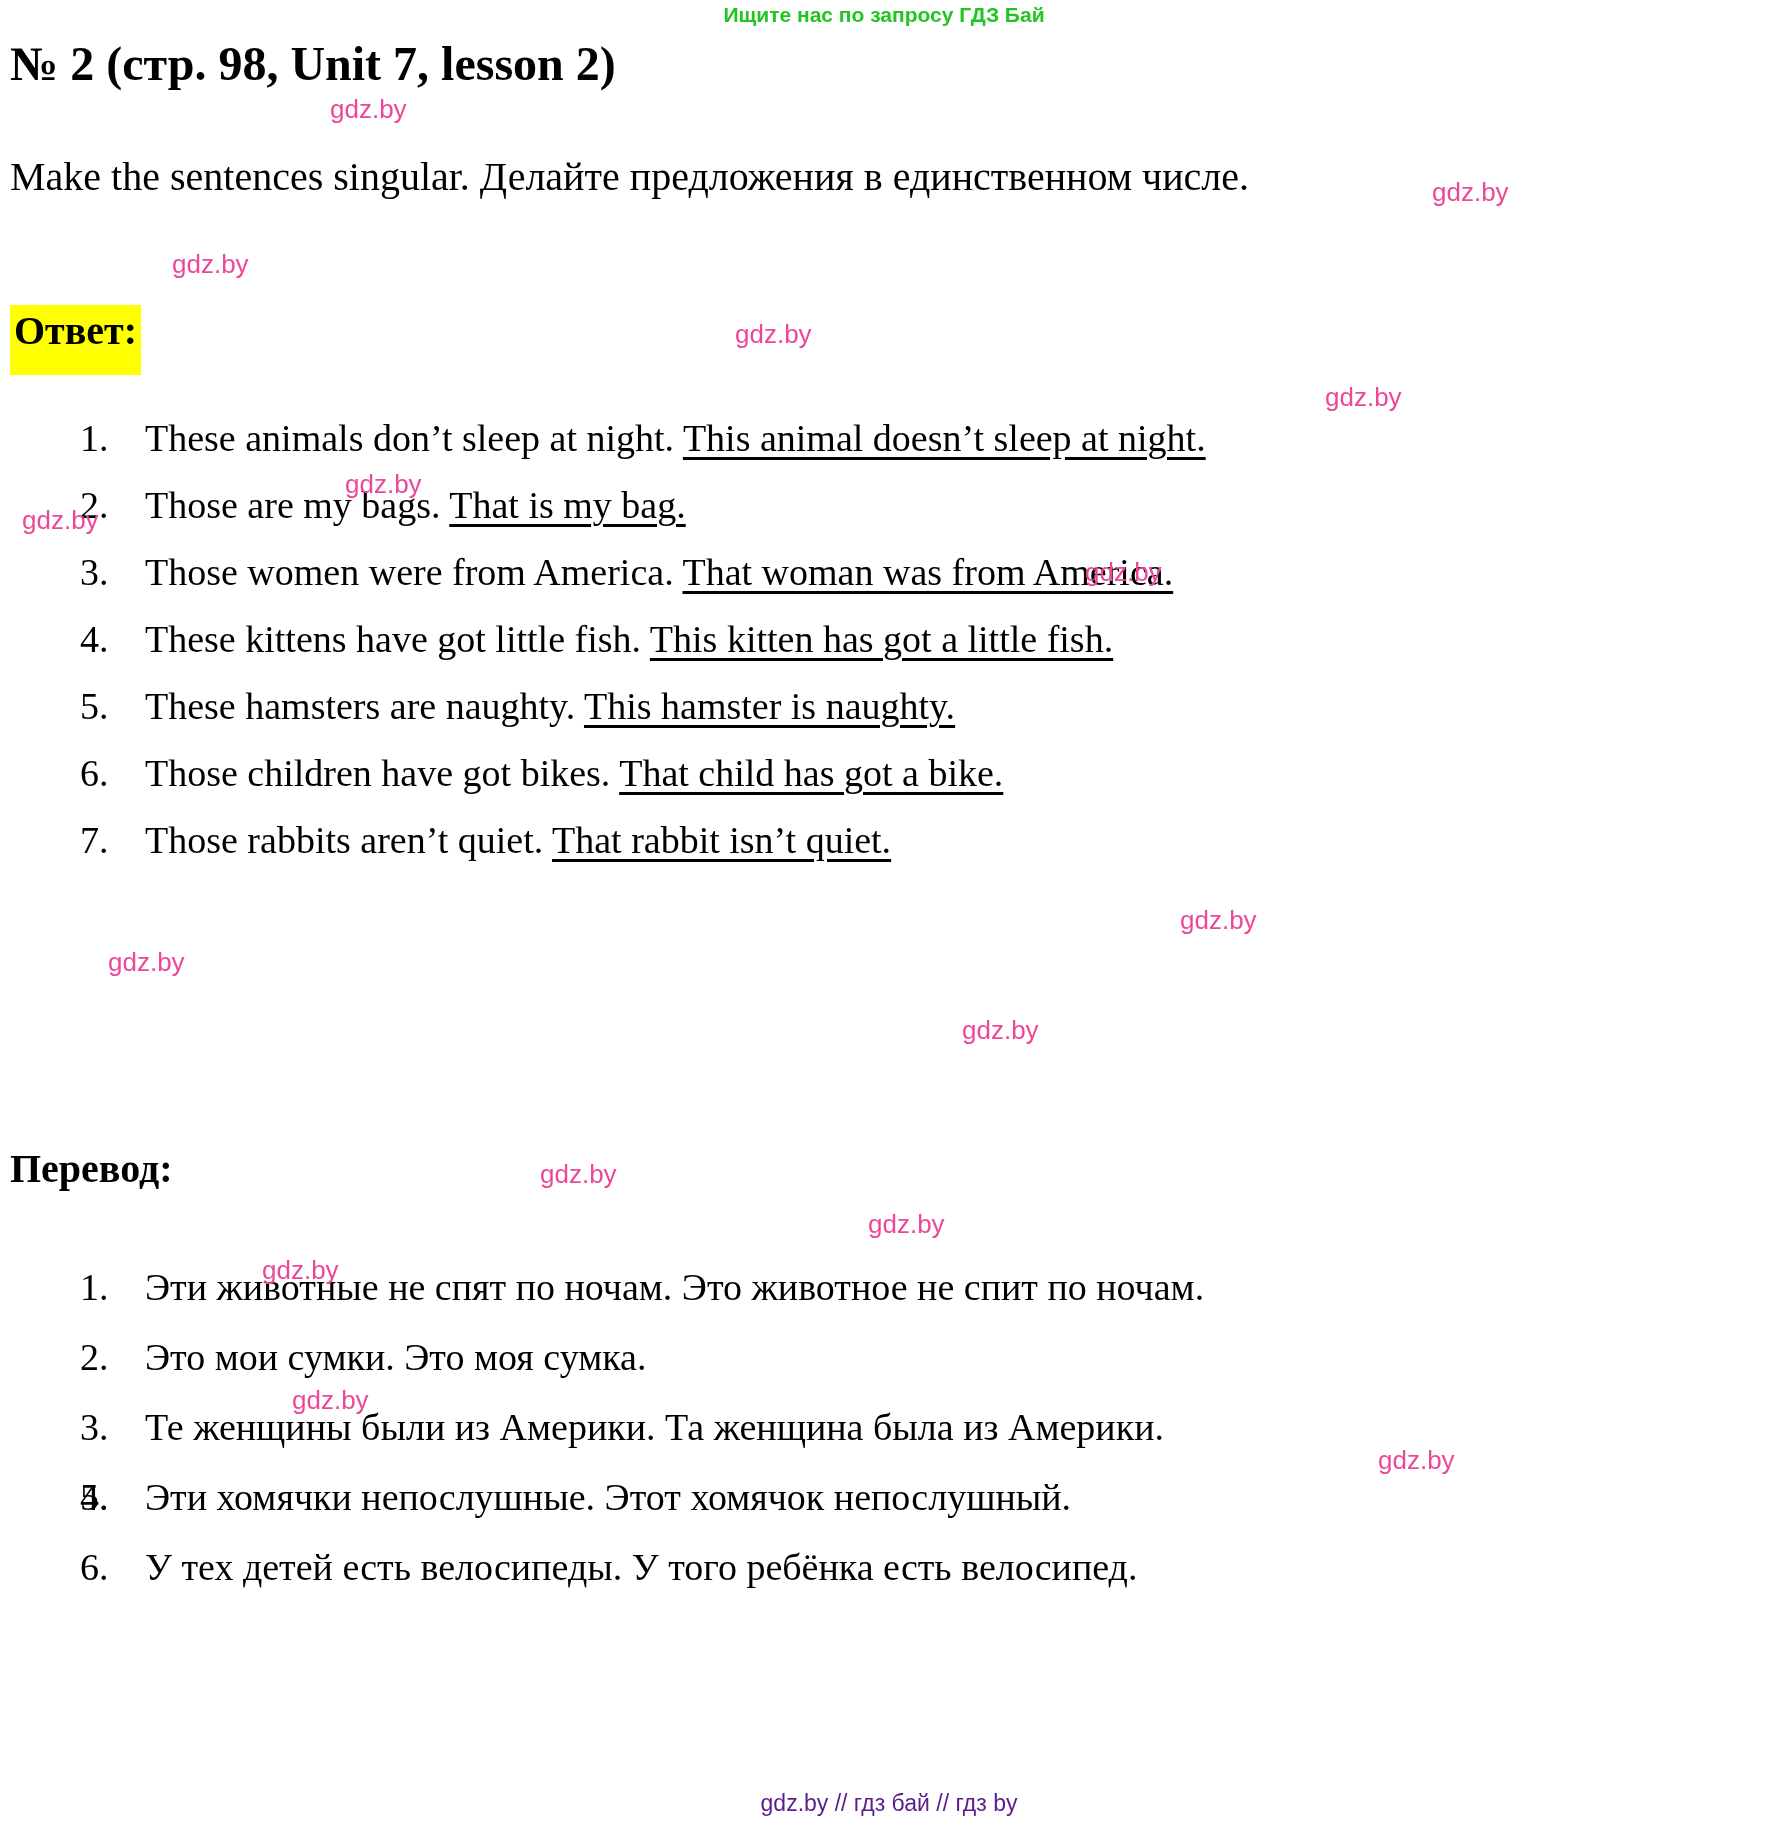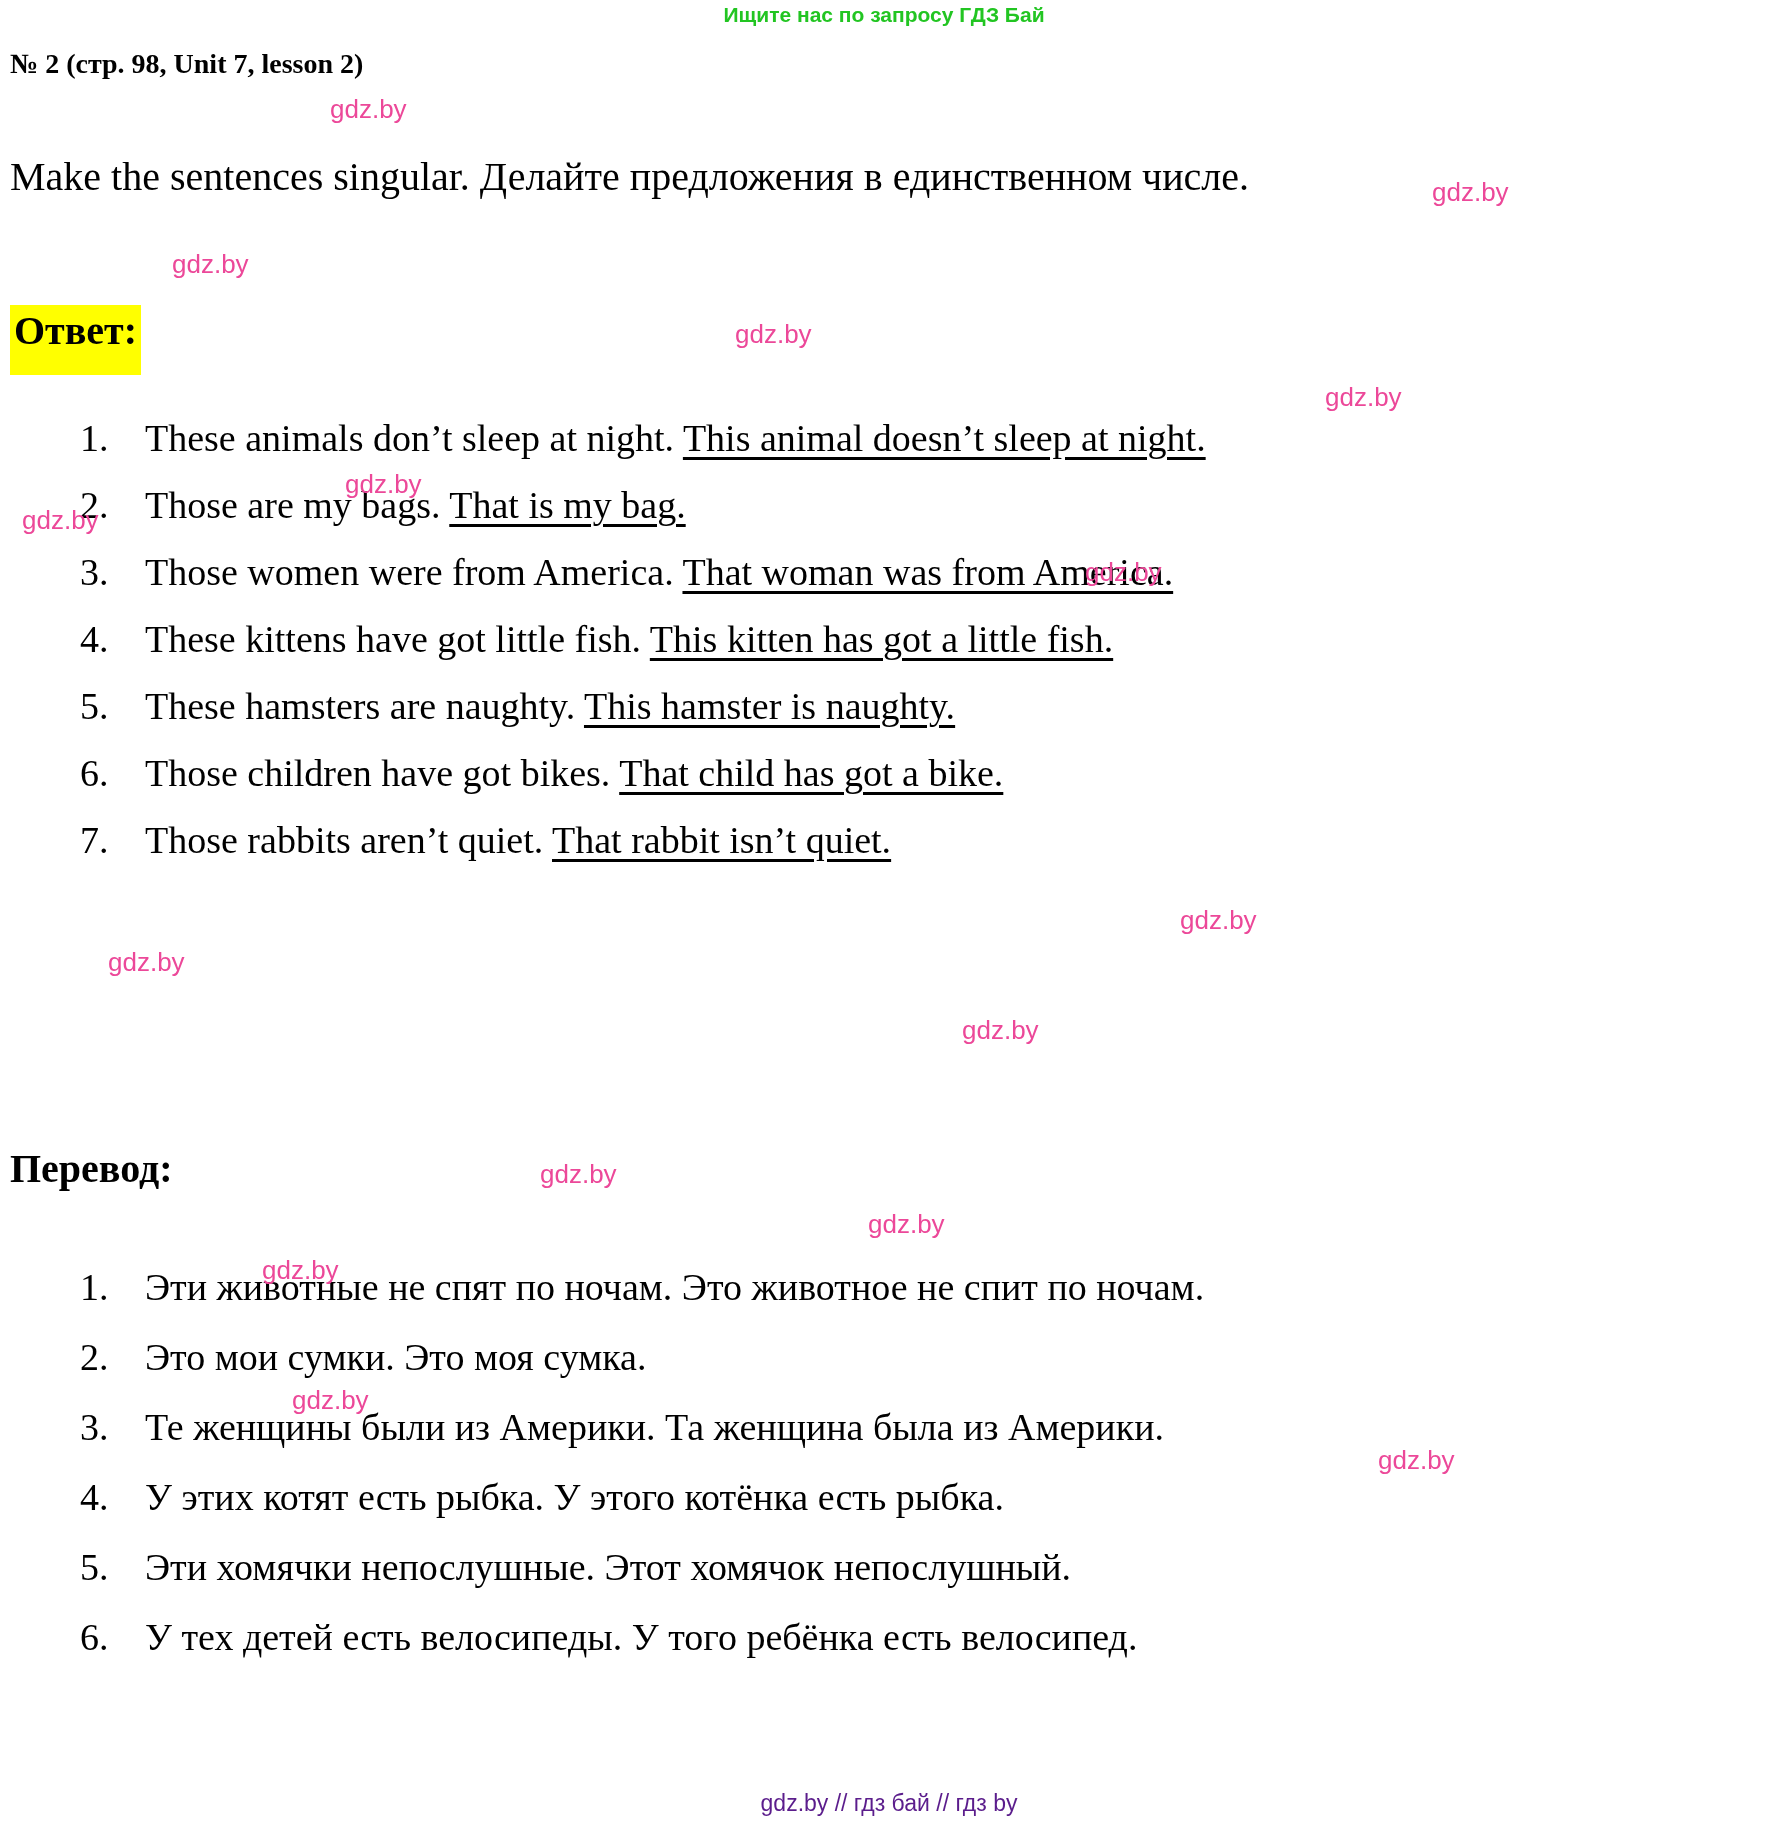--- a/index.html
+++ b/index.html
@@ -37,21 +37,21 @@
     position: absolute;
     top: 0;
     left: 0;
     width: 1778px;
   }
 
   .exercise-title {
     position: absolute;
     top: 40px;
     left: 10px;
-    font-size: 28px;
+    font-size: 48px;
     font-weight: bold;
     line-height: 48px;
     white-space: nowrap;
   }
 
   .task-prompt {
     position: absolute;
     top: 142px;
     left: 10px;
     width: 1740px;
@@ -192,21 +192,21 @@
     <li>
       <span class="item-num">1.</span><span>Эти животные не спят по ночам. Это животное не спит по ночам.</span>
     </li>
     <li>
       <span class="item-num">2.</span><span>Это мои сумки. Это моя сумка.</span>
     </li>
     <li>
       <span class="item-num">3.</span><span>Те женщины были из Америки. Та женщина была из Америки.</span>
     </li>
     <li>
-      <span class="item-num">4.</span><span>У этих котят есть рыбка. У этого котёнка есть рыбка.</span>
+      <span class="item-num">4.</span>
     </li>
     <li>
       <span class="item-num">5.</span><span>Эти хомячки непослушные. Этот хомячок непослушный.</span>
     </li>
     <li>
       <span class="item-num">6.</span><span>У тех детей есть велосипеды. У того ребёнка есть велосипед.</span>
     </li>
   </ol>
 
 </div>

